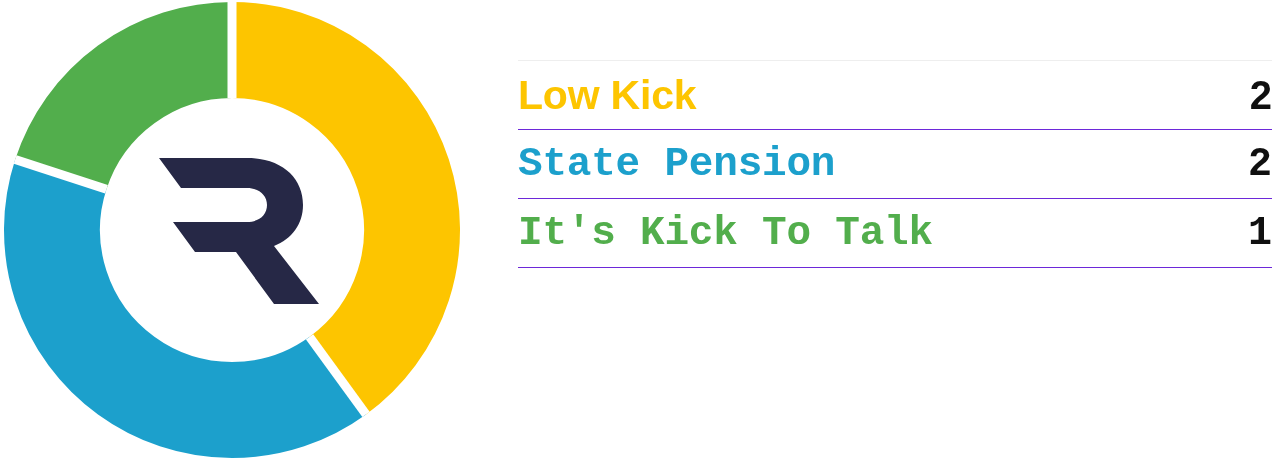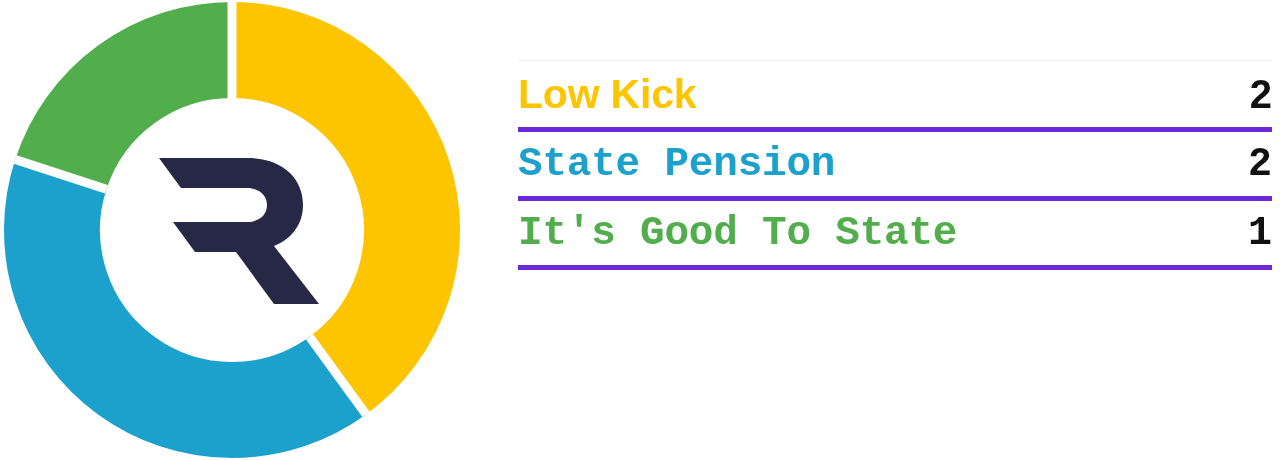--- a/index.html
+++ b/index.html
@@ -45,21 +45,21 @@
     top: 60px;
     width: 754px;
     border-collapse: collapse;
     table-layout: fixed;
   }
   .legend tr {
     height: 69px;
   }
   .legend td {
     border-top: 1px solid #eeeeee;
-    border-bottom: 5px solid #6d28d9;
+    border-bottom: 1px solid #6d28d9;
     padding: 0;
     vertical-align: middle;
     white-space: nowrap;
   }
   .legend tr + tr td {
     border-top: none;
     font-family: Liberation Mono, monospace;
   }
   .legend-label {
     font-size: 41px;
@@ -115,19 +115,19 @@
     <tbody>
       <tr>
         <td class="legend-label" style="color:#fdc500">Low Kick</td>
         <td class="legend-value">2</td>
       </tr>
       <tr>
         <td class="legend-label" style="color:#1ca0cc">State Pension</td>
         <td class="legend-value">2</td>
       </tr>
       <tr>
-        <td class="legend-label" style="color:#52ae4c">It's Good To State</td>
+        <td class="legend-label" style="color:#52ae4c">It's Kick To Talk</td>
         <td class="legend-value">1</td>
       </tr>
     </tbody>
   </table>
 
 </div>
 
 </body></html>

